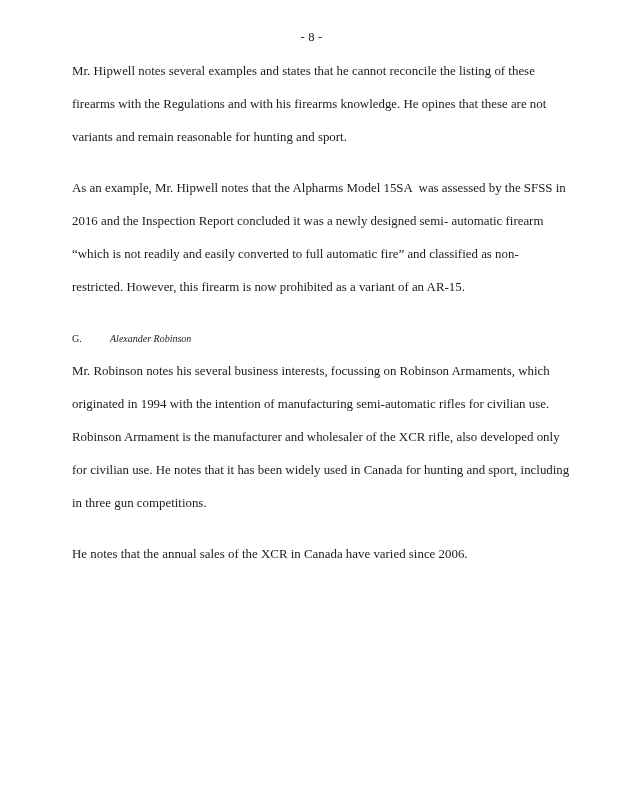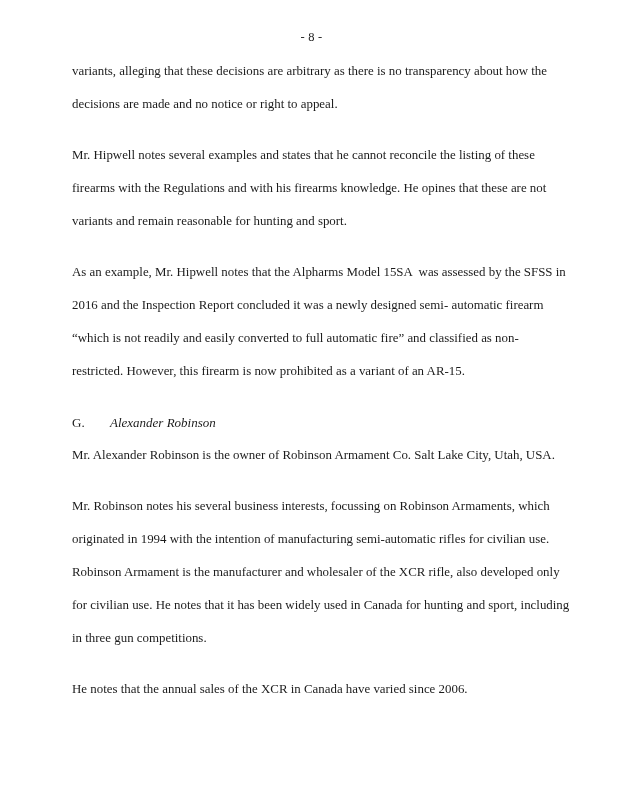--- a/index.html
+++ b/index.html
@@ -38,21 +38,21 @@
     line-height: 33px;
     text-align: left;
     color: #1c1c1c;
     white-space: pre-wrap;
   }
   p.para:last-child {
     margin-bottom: 0;
   }
   .heading {
     margin: 0 0 0 0;
-    font-size: 13px;
+    font-size: 10px;
     line-height: 33px;
     color: #1c1c1c;
     display: block;
   }
   .heading .letter {
     display: inline-block;
     width: 38px;
   }
   .heading .title {
     font-style: italic;
@@ -63,31 +63,29 @@
 </style>
 </head>
 <body>
 
 <div class="page">
 
   <div class="page-number">- 8 -</div>
 
   <div class="body-block">
 
-    <p class="para">variants, alleging that these decisions are arbitrary as there is no transparency about how the decisions are made and no notice or right to appeal.</p>
 
     <p class="para">Mr. Hipwell notes several examples and states that he cannot reconcile the listing of these firearms with the Regulations and with his firearms knowledge. He opines that these are not variants and remain reasonable for hunting and sport.</p>
 
     <p class="para">As an example, Mr. Hipwell notes that the Alpharms Model 15SA  was assessed by the SFSS in 2016 and the Inspection Report concluded it was a newly designed semi- automatic firearm “which is not readily and easily converted to full automatic fire” and classified as non- restricted. However, this firearm is now prohibited as a variant of an AR-15.</p>
 
 
     <div class="heading">
       <span class="letter">G.</span><span class="title">Alexander Robinson</span>
     </div>
 
-    <p class="para tight-after-heading">Mr. Alexander Robinson is the owner of Robinson Armament Co. Salt Lake City, Utah, USA.</p>
 
     <p class="para">Mr. Robinson notes his several business interests, focussing on Robinson Armaments, which originated in 1994 with the intention of manufacturing semi-automatic rifles for civilian use. Robinson Armament is the manufacturer and wholesaler of the XCR rifle, also developed only for civilian use. He notes that it has been widely used in Canada for hunting and sport, including in three gun competitions.</p>
 
     <p class="para">He notes that the annual sales of the XCR in Canada have varied since 2006.</p>
 
   </div>
 </div>
 
 </body></html>

